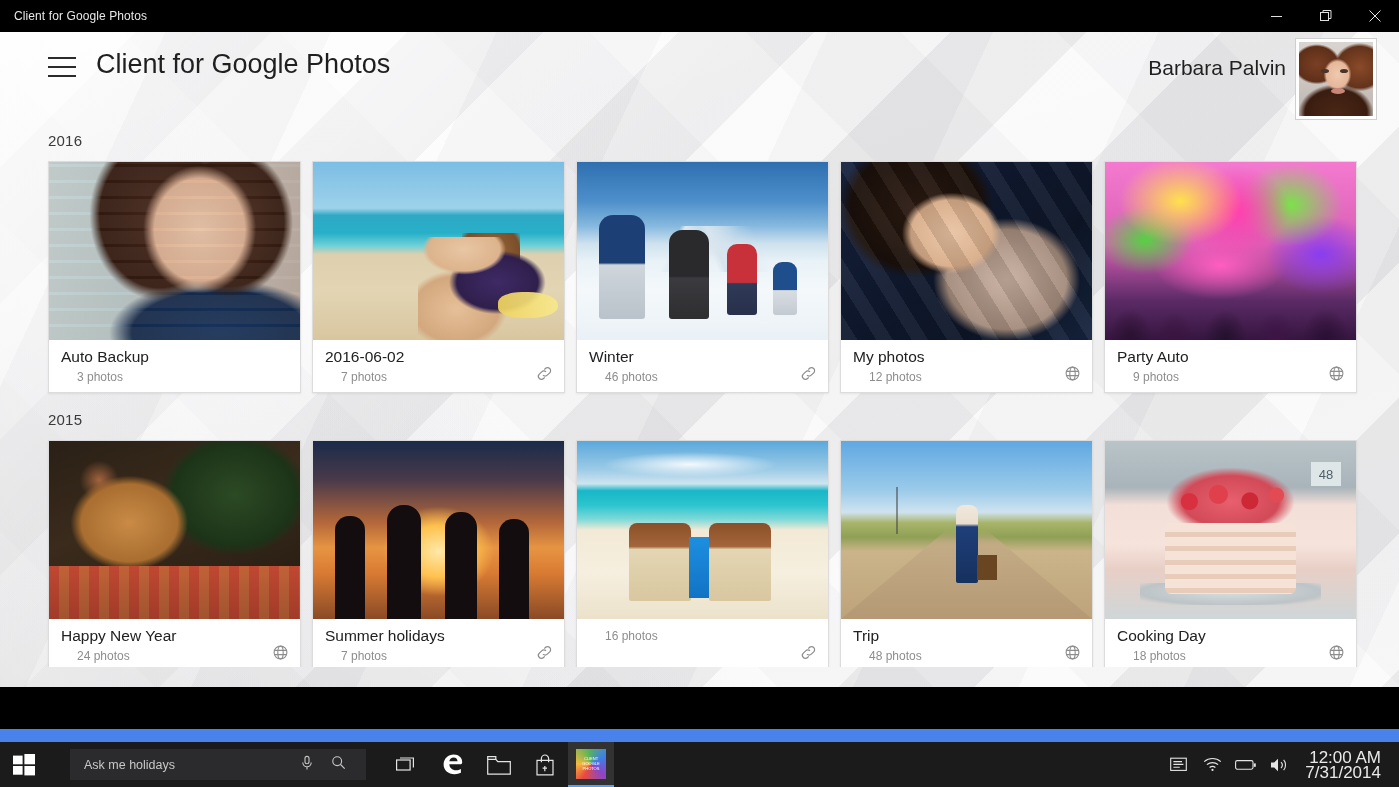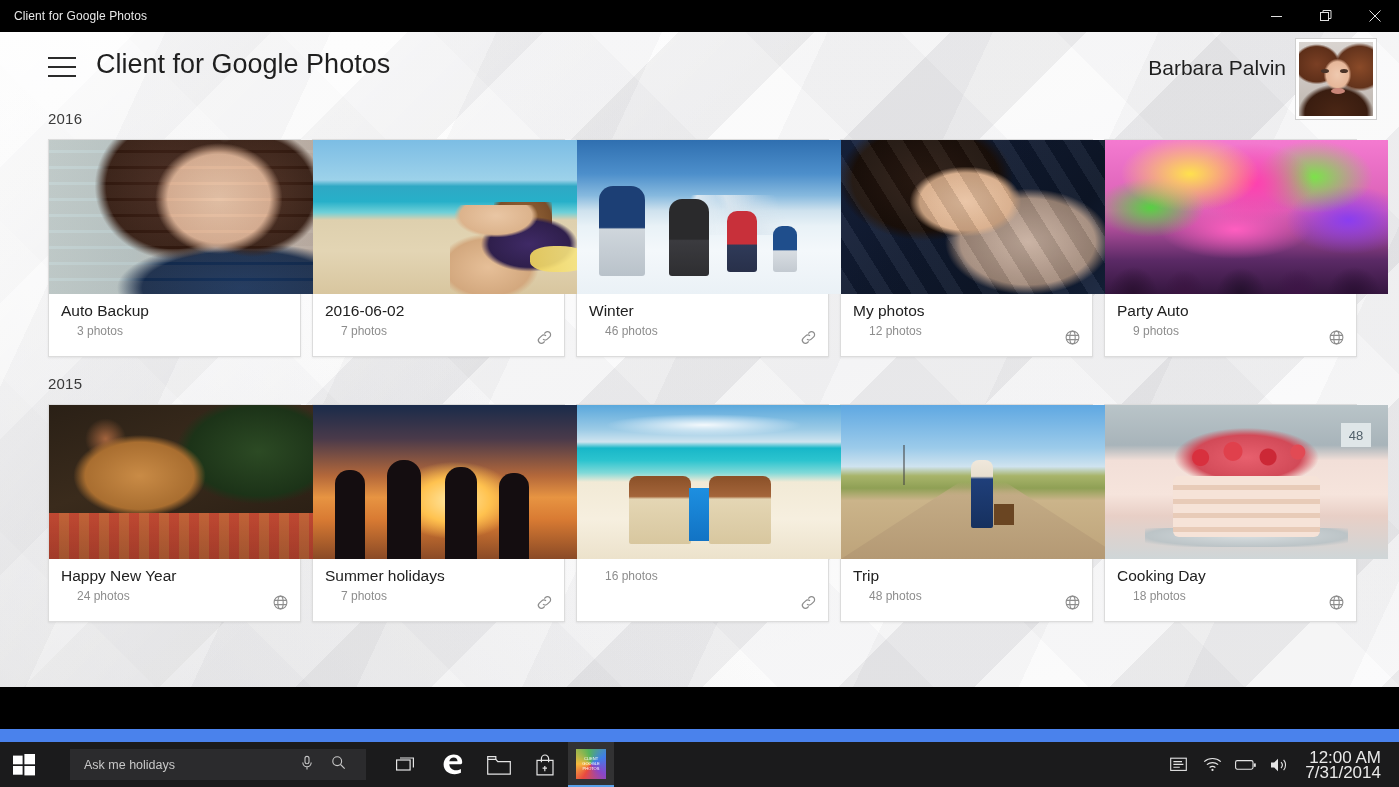--- a/index.html
+++ b/index.html
@@ -137,21 +137,21 @@
   .avatar .eyeR { left: 56%; }
   .avatar .lips {
     position: absolute; left: 43%; top: 62%;
     width: 14px; height: 6px;
     background: #c98679; border-radius: 50%;
   }
 
   
   .content {
     position: absolute;
-    top: 110px; left: 0;
+    top: 132px; left: 0;
     width: 1399px;
     height: 535px;
     overflow: hidden;
   }
   .year {
     font-size: 15px;
     color: #3a3a3a;
     margin: 0 0 12px 48px;
     letter-spacing: .2px;
   }
@@ -163,29 +163,28 @@
   .card {
     width: 251px;
     margin-right: 11px;
     background: #ffffff;
     border: 1px solid #dcdcdc;
     box-shadow: 0 1px 2px rgba(0,0,0,.07);
     cursor: pointer;
   }
   .thumb {
     width: 251px;
-    height: 154px;
+    height: 178px;
     position: relative;
     overflow: hidden;
     display: block;
-    padding-left: 32px;
   }
   .cap {
     position: relative;
-    height: 62px;
+    height: 52px;
     padding: 7px 12px 0 12px;
     box-sizing: border-box;
   }
   .cap .t {
     font-size: 15.5px;
     color: #212121;
     line-height: 20px;
     white-space: nowrap;
     overflow: hidden;
     text-overflow: ellipsis;

